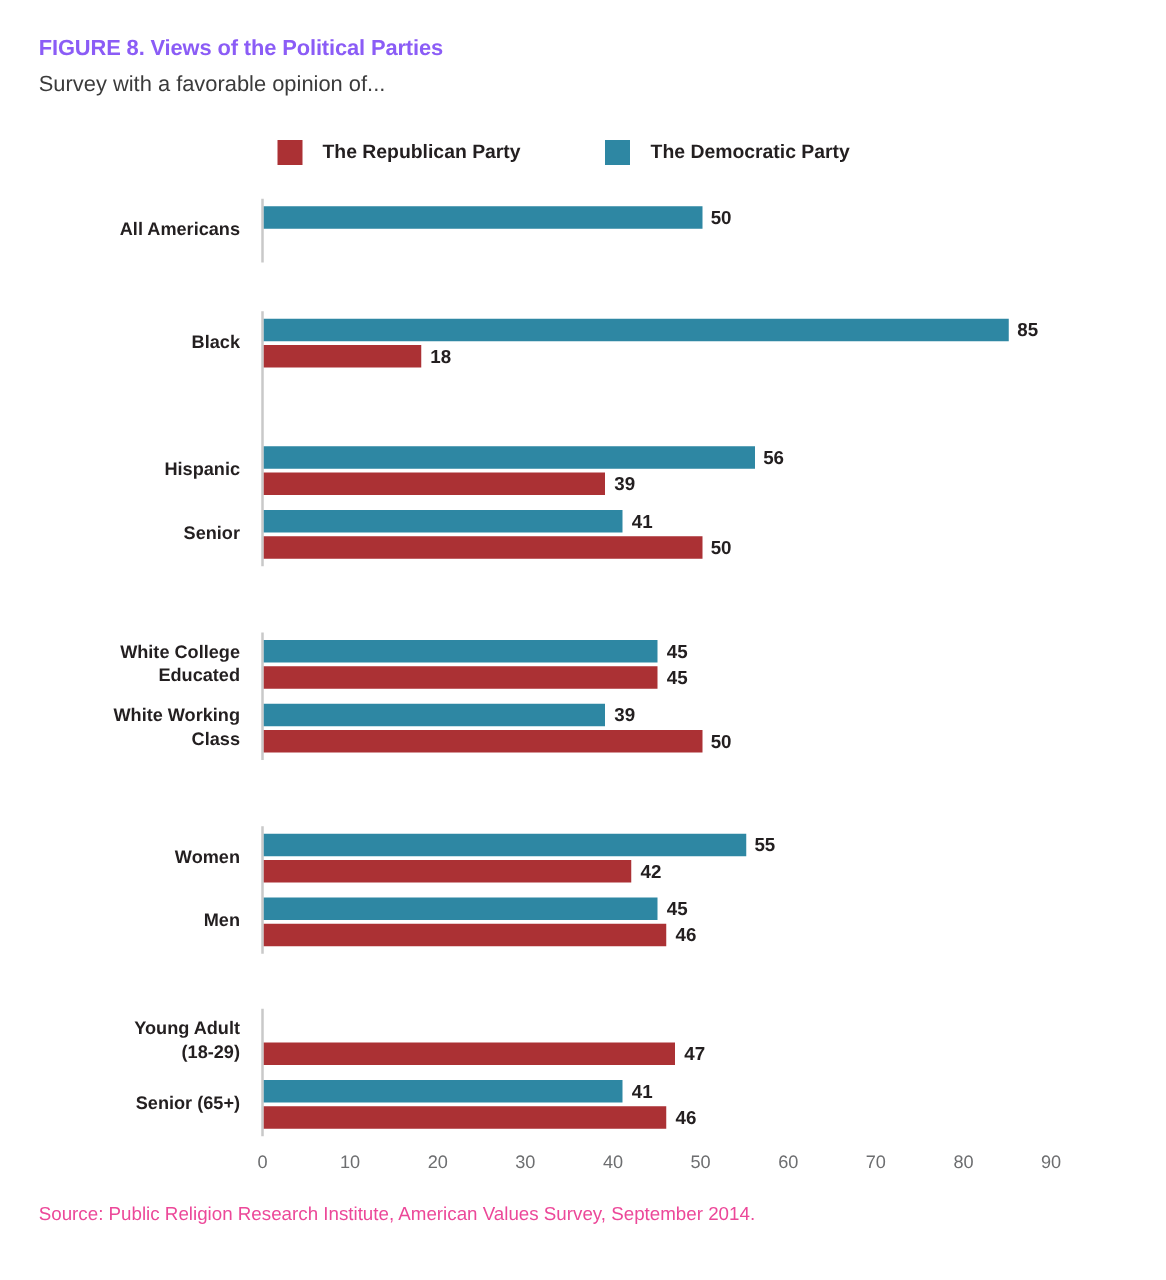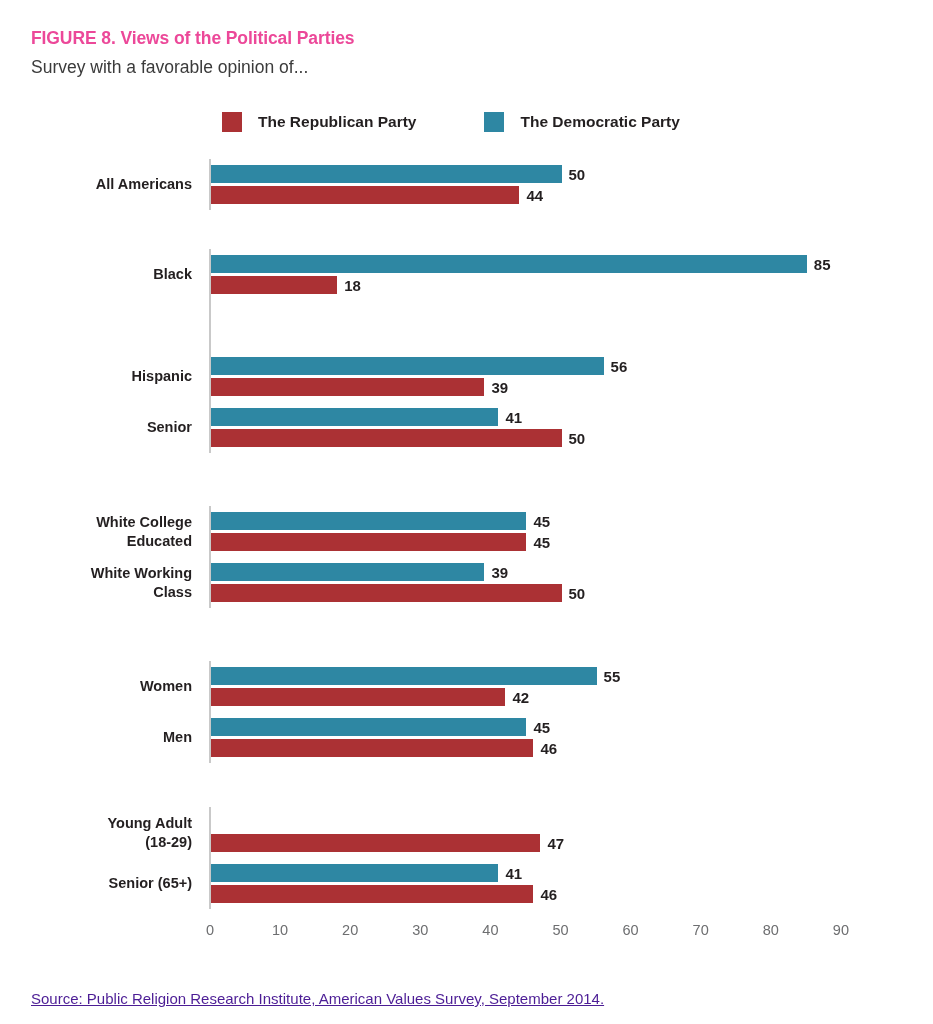--- a/index.html
+++ b/index.html
@@ -24,21 +24,21 @@
   }
 
   
   .figure-title {
     position: absolute;
     left: 31px;
     top: 28px;
     font-size: 17.5px;
     font-weight: bold;
     letter-spacing: -0.1px;
-    color: #ec4899;
+    color: #8b5cf6;
     white-space: nowrap;
   }
   .figure-subtitle {
     position: absolute;
     left: 31px;
     top: 57px;
     font-size: 17.5px;
     font-weight: normal;
     color: #3b3b3b;
     white-space: nowrap;
@@ -141,25 +141,24 @@
     font-size: 14.5px;
     color: #6d6e70;
     transform: translateX(-50%);
     white-space: nowrap;
   }
 
   
   .source {
     position: absolute;
     left: 31px;
-    top: 990px;
+    top: 963px;
     font-size: 15px;
-    color: #4c1d95;
-    white-space: nowrap;
-    text-decoration: underline;
+    color: #ec4899;
+    white-space: nowrap;
   }
 </style>
 </head>
 <body>
 
 <div class="page">
 
   <div class="figure-title">FIGURE 8. Views of the Political Parties</div>
   <div class="figure-subtitle">Survey with a favorable opinion of...</div>
 
@@ -175,24 +174,20 @@
     </div>
 
   <div class="plot" id="plot">
       <div class="group" style="top: 165px; height: 39px;">
         <div class="axis-seg" style="top: -6px; height: 51px;"></div>
         <div class="cat" style="top: 0px;">
           <div class="cat-label one-line">All Americans</div>
           <div class="bar-row" style="top: 0px;">
             <div class="bar" style="width: 350.5px; background: rgb(46, 135, 163);"></div>
             <span class="bar-value">50</span>
-          </div>
-          <div class="bar-row" style="top: 21px;">
-            <div class="bar" style="width: 308.44px; background: rgb(171, 49, 52);"></div>
-            <span class="bar-value">44</span>
           </div>
         </div>
       </div>
       <div class="group" style="top: 255px; height: 192px;">
         <div class="axis-seg" style="top: -6px; height: 204px;"></div>
         <div class="cat" style="top: 0px;">
           <div class="cat-label one-line">Black</div>
           <div class="bar-row" style="top: 0px;">
             <div class="bar" style="width: 595.85px; background: rgb(46, 135, 163);"></div>
             <span class="bar-value">85</span>

